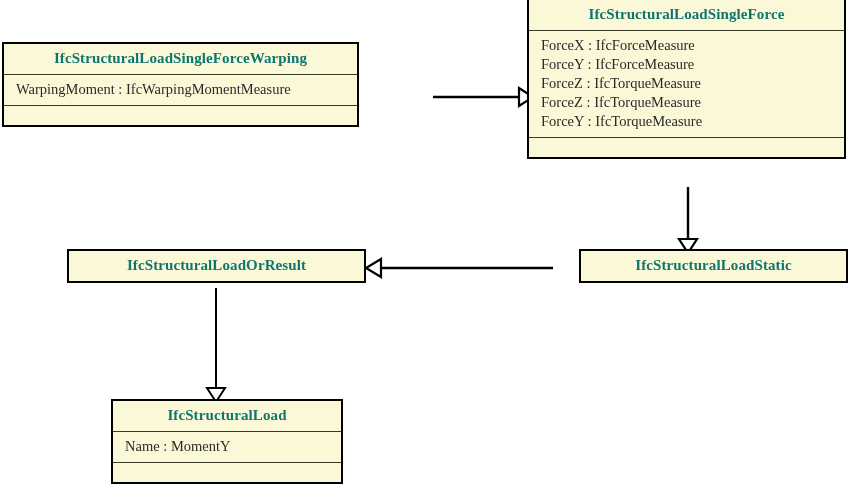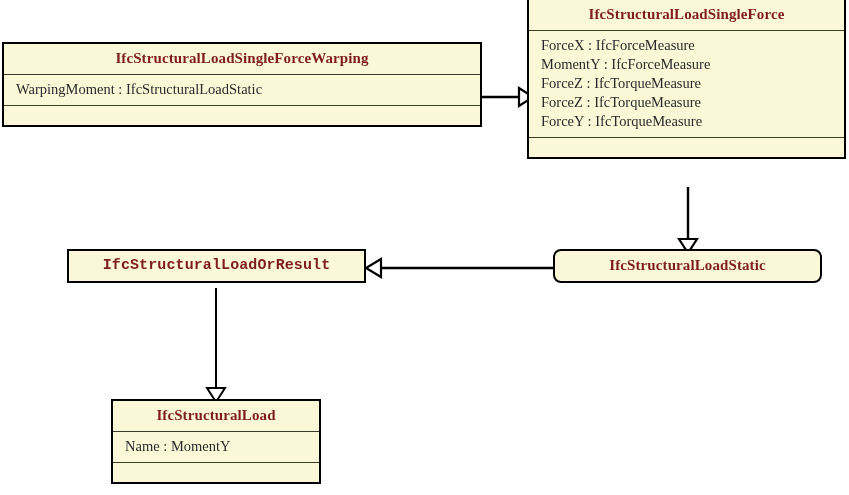--- a/index.html
+++ b/index.html
@@ -27,21 +27,21 @@
     box-sizing: border-box;
     background: #fbf8d8;
     border: 2px solid #000000;
     z-index: 2;
   }
   .class-name {
     box-sizing: border-box;
     text-align: center;
     font-weight: bold;
     font-size: 15px;
-    color: #7f1d1d;
+    color: #0f766e;
     letter-spacing: 0.1px;
     padding: 6px 10px 7px 10px;
     white-space: nowrap;
   }
   .compartment {
     box-sizing: border-box;
     border-top: 1.5px solid #3a3a28;
     padding: 5px 12px 6px 12px;
   }
   .compartment.empty {
@@ -58,25 +58,25 @@
   #connectors {
     position: absolute;
     left: 0;
     top: 0;
     width: 849px;
     height: 495px;
     z-index: 1;
     overflow: visible;
   }
   
-  #box-single-force-warping { left: 2px;   top: 42px;  width: 480px; }
+  #box-single-force-warping { left: 2px;   top: 42px;  width: 357px; }
   #box-single-force         { left: 527px; top: -2px;  width: 319px; }
-  #box-load-or-result       { left: 67px;  top: 249px; width: 299px; font-family: Liberation Mono, monospace; }
-  #box-load-static          { left: 553px; top: 249px; width: 269px; border-radius: 8px; }
-  #box-structural-load      { left: 111px; top: 399px; width: 210px; }
+  #box-load-or-result       { left: 67px;  top: 249px; width: 299px; }
+  #box-load-static          { left: 579px; top: 249px; width: 269px; }
+  #box-structural-load      { left: 111px; top: 399px; width: 232px; }
 </style>
 </head>
 <body>
 
 <div id="diagram">
 
   <svg id="connectors" viewBox="0 0 849 495" width="849" height="495">
 
     <g>
       <line x1="433" y1="97" x2="519" y2="97" stroke="#000000" stroke-width="2.4"></line>
@@ -95,30 +95,30 @@
 
     <g>
       <line x1="216" y1="288" x2="216" y2="390" stroke="#000000" stroke-width="2.0"></line>
       <polygon points="207,388 225,388 216,402" fill="#ffffff" stroke="#000000" stroke-width="2.0" stroke-linejoin="miter"></polygon>
     </g>
   </svg>
 
   <div class="uml-class" id="box-single-force-warping">
     <div class="class-name">IfcStructuralLoadSingleForceWarping</div>
     <div class="compartment">
-      <div class="attr">WarpingMoment : IfcStructuralLoadStatic</div>
+      <div class="attr">WarpingMoment : IfcWarpingMomentMeasure</div>
     </div>
     <div class="compartment empty"></div>
   </div>
 
   <div class="uml-class" id="box-single-force">
     <div class="class-name">IfcStructuralLoadSingleForce</div>
     <div class="compartment">
       <div class="attr">ForceX : IfcForceMeasure</div>
-      <div class="attr">MomentY : IfcForceMeasure</div>
+      <div class="attr">ForceY : IfcForceMeasure</div>
       <div class="attr">ForceZ : IfcTorqueMeasure</div>
       <div class="attr">ForceZ : IfcTorqueMeasure</div>
       <div class="attr">ForceY : IfcTorqueMeasure</div>
     </div>
     <div class="compartment empty"></div>
   </div>
 
   <div class="uml-class" id="box-load-or-result">
     <div class="class-name">IfcStructuralLoadOrResult</div>
   </div>

